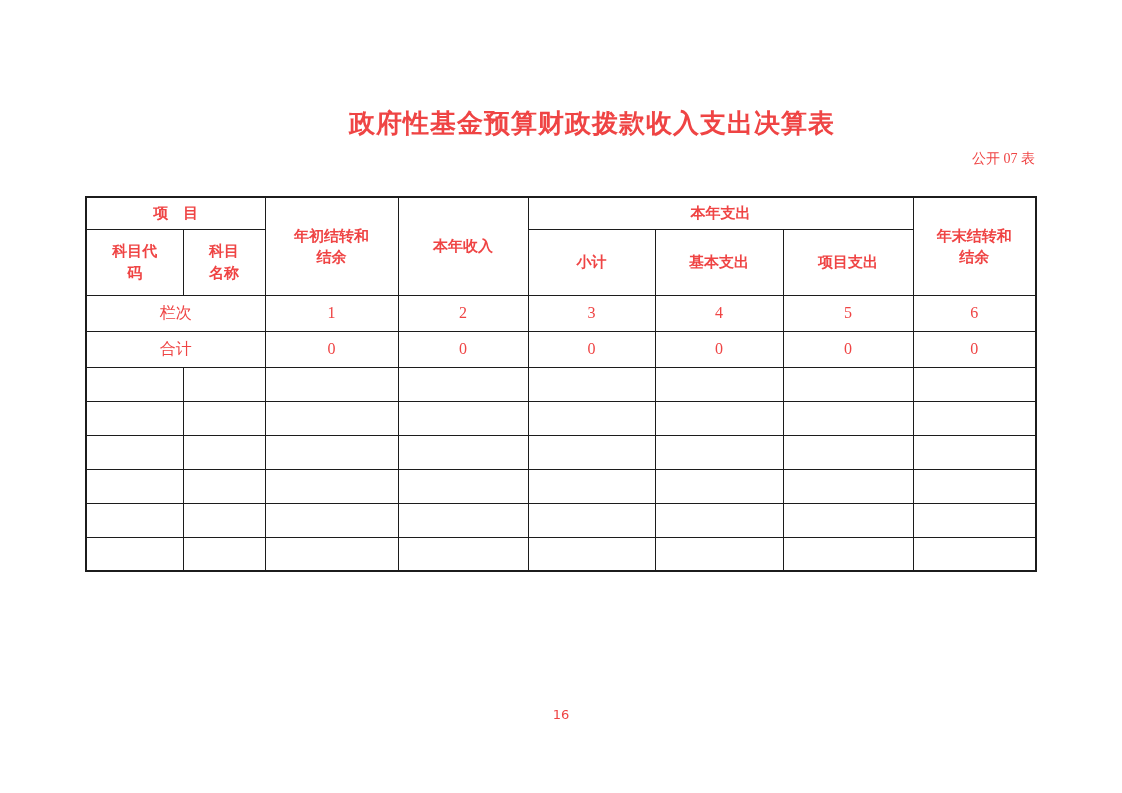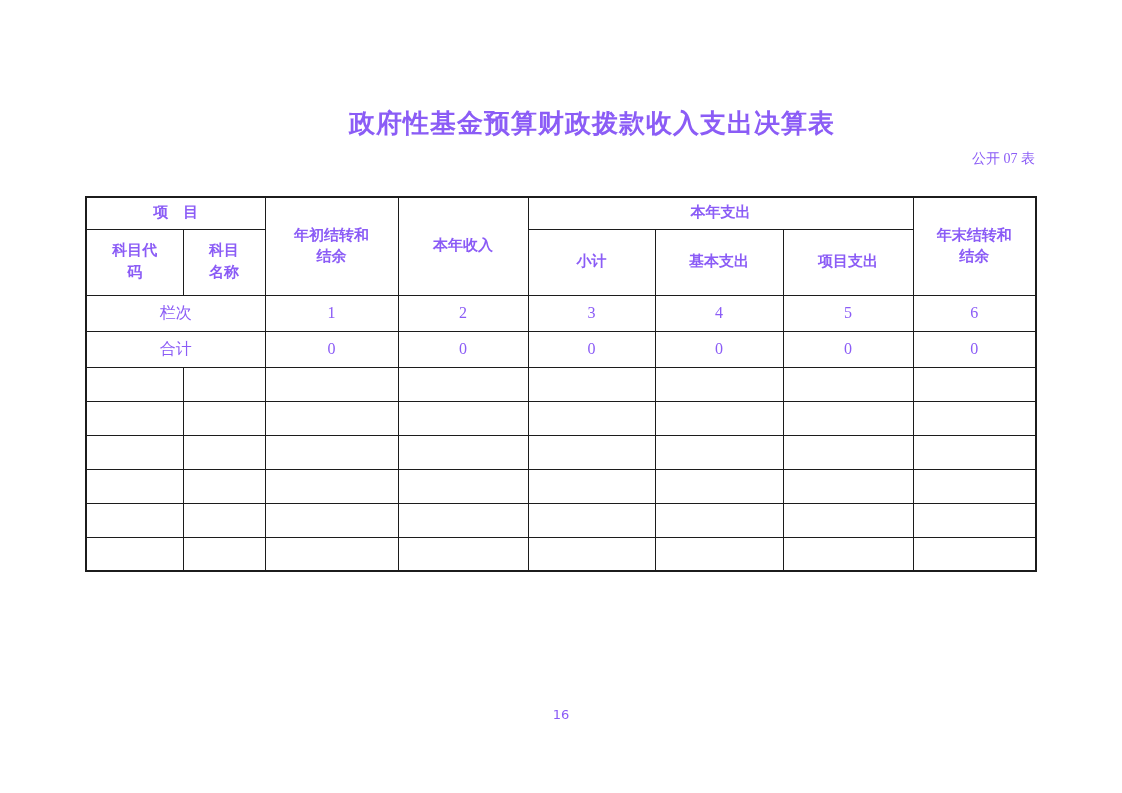--- a/index.html
+++ b/index.html
@@ -2,21 +2,21 @@
 <html><head>
 <meta charset="utf-8">
 <style>
   * { margin: 0; padding: 0; box-sizing: border-box; }
   html, body { background: #ffffff; }
   .page {
     position: relative;
     width: 1122px;
     height: 793px;
     background: #ffffff;
-    color: #8b5cf6;
+    color: #ef4444;
     font-family: "Liberation Serif", serif;
     overflow: hidden;
     margin: 0 auto;
   }
   .title {
     position: absolute;
     top: 106px;
     left: 62px;
     width: 1060px;
     text-align: center;
@@ -51,21 +51,21 @@
     border: 2px solid #1c1c1c;
   }
   table.budget th, table.budget td {
     border: 1px solid #1c1c1c;
     text-align: center;
     vertical-align: middle;
     padding: 0;
     overflow: hidden;
   }
   table.budget th {
-    font-family: Liberation Serif, serif;
+    font-family: Liberation Sans, sans-serif;
     font-weight: bold;
     font-size: 15px;
     white-space: pre-line;
     line-height: 1.45;
   }
   tr.hdr-top { height: 32px; }
   tr.hdr-sub { height: 66px; }
   tr.row-index { height: 36px; }
   tr.row-total { height: 36px; }
   tr.row-empty { height: 34px; }

